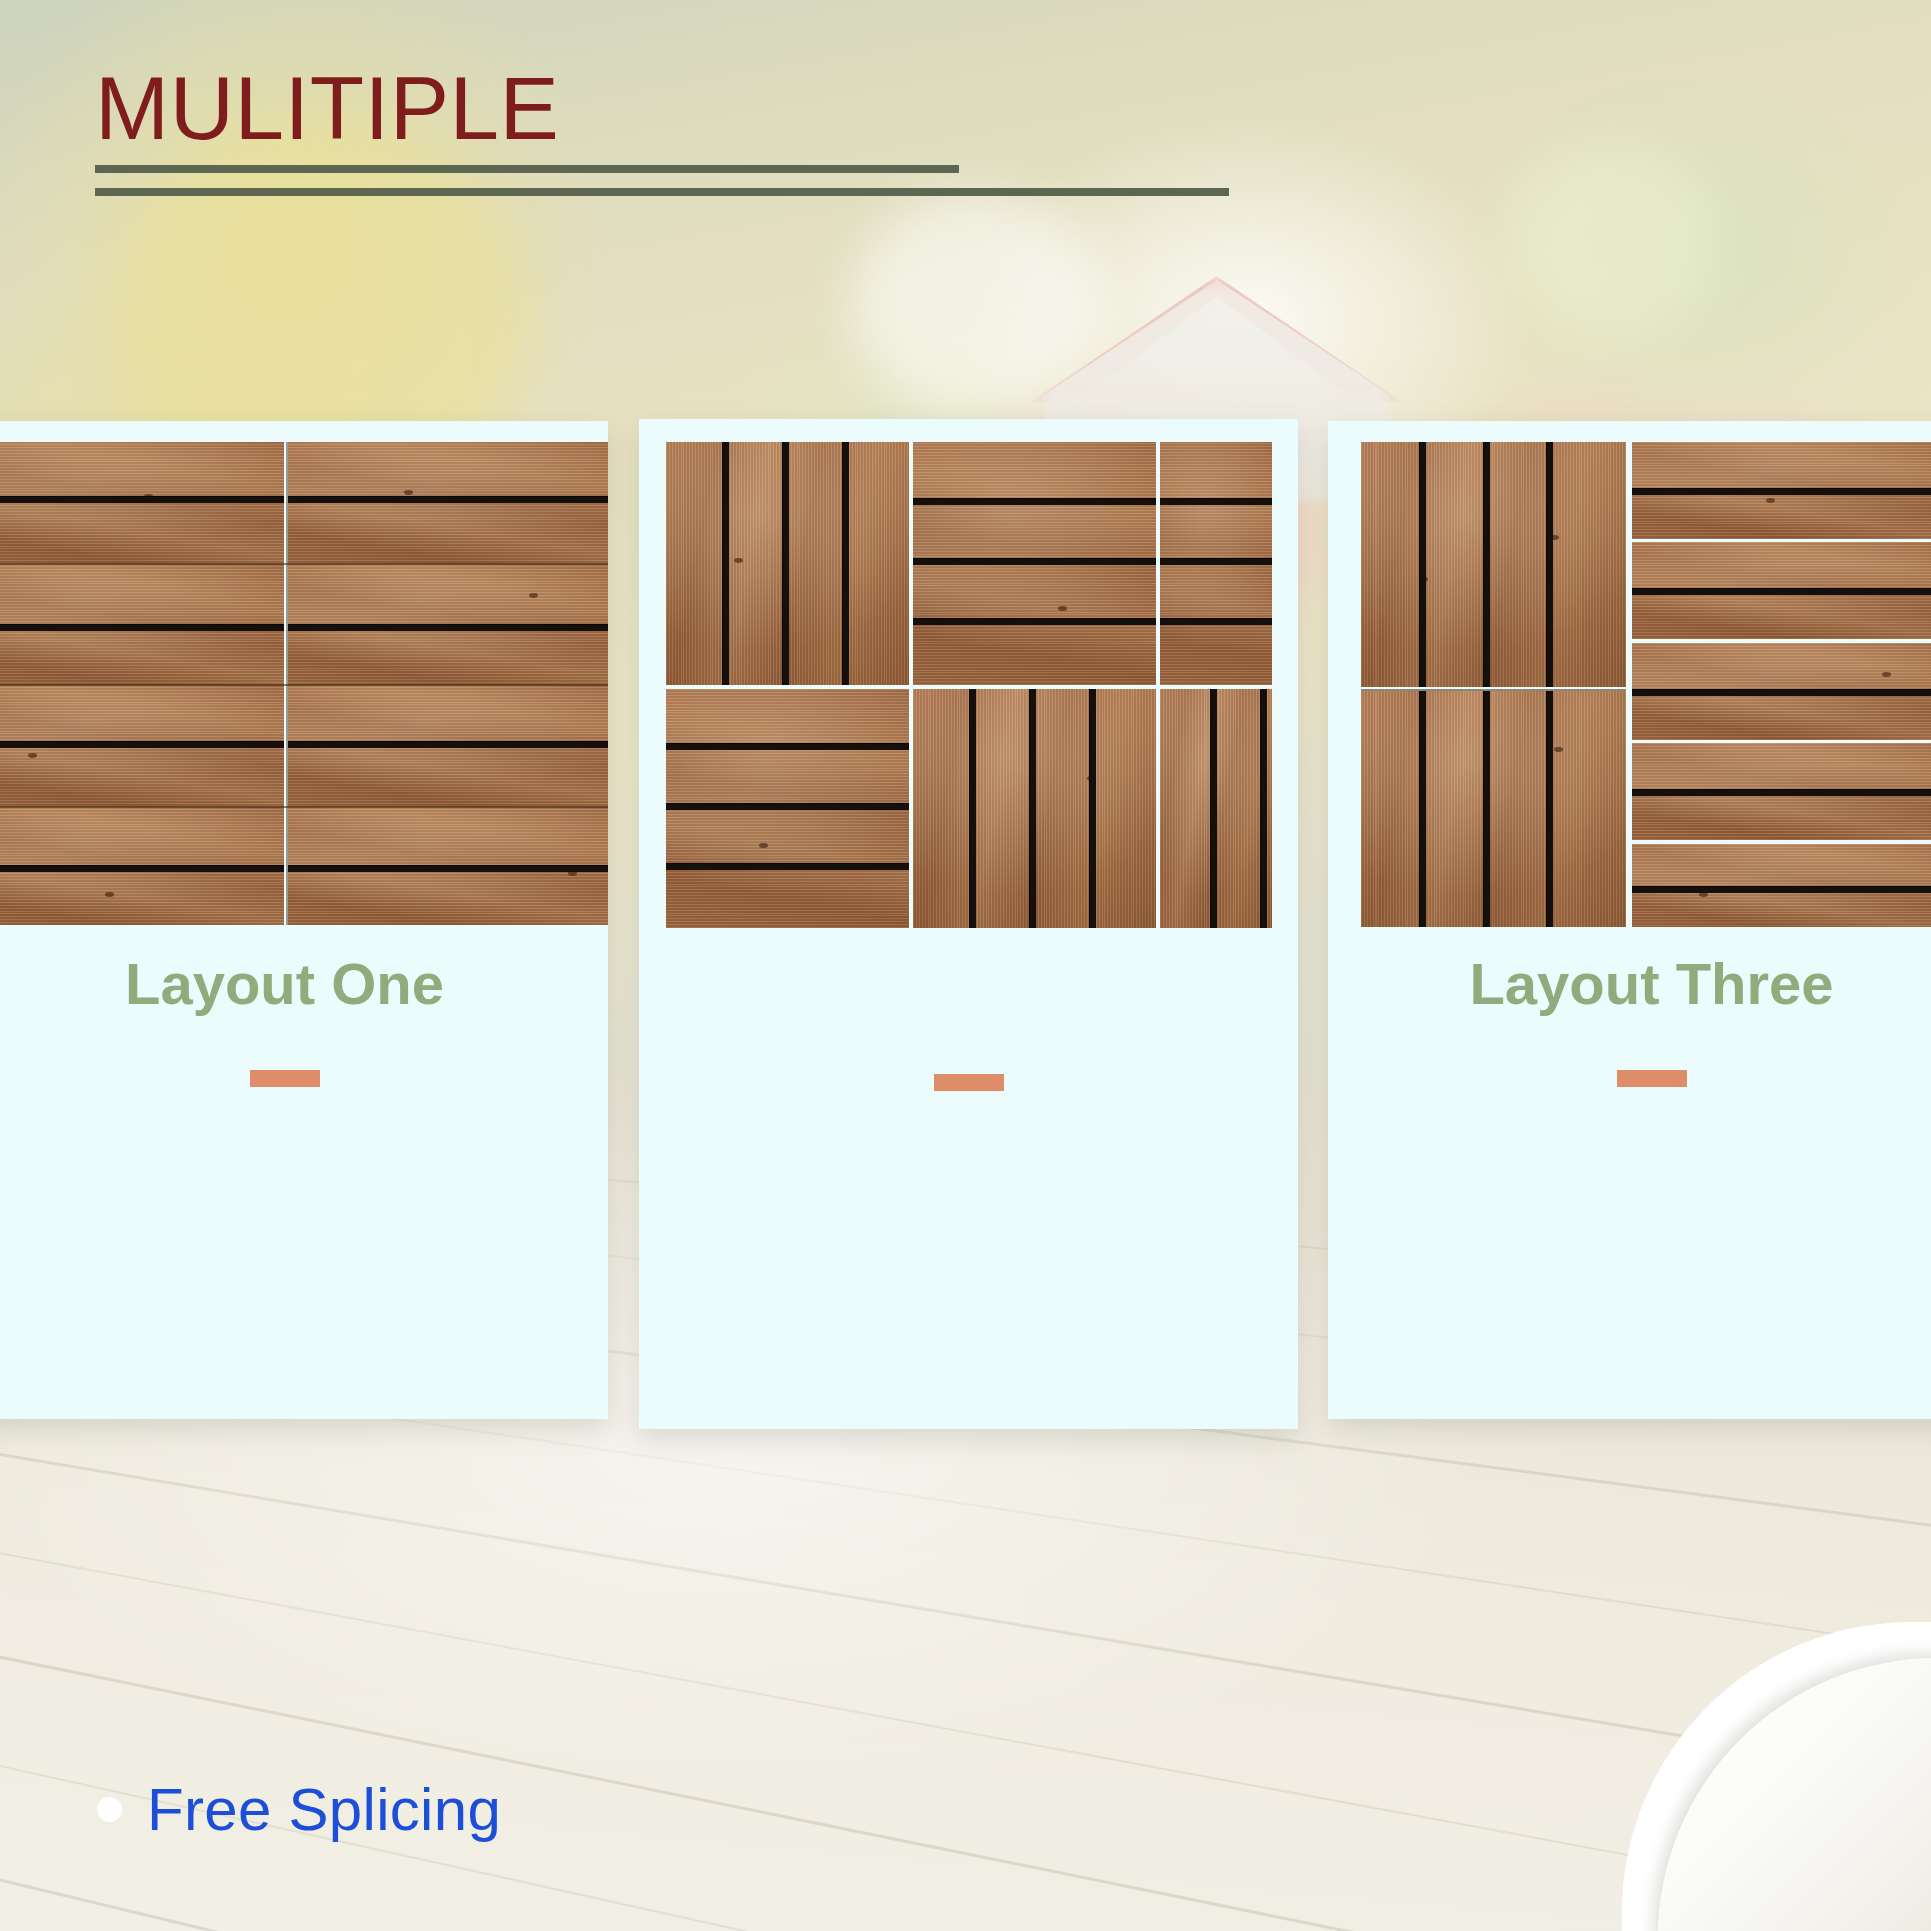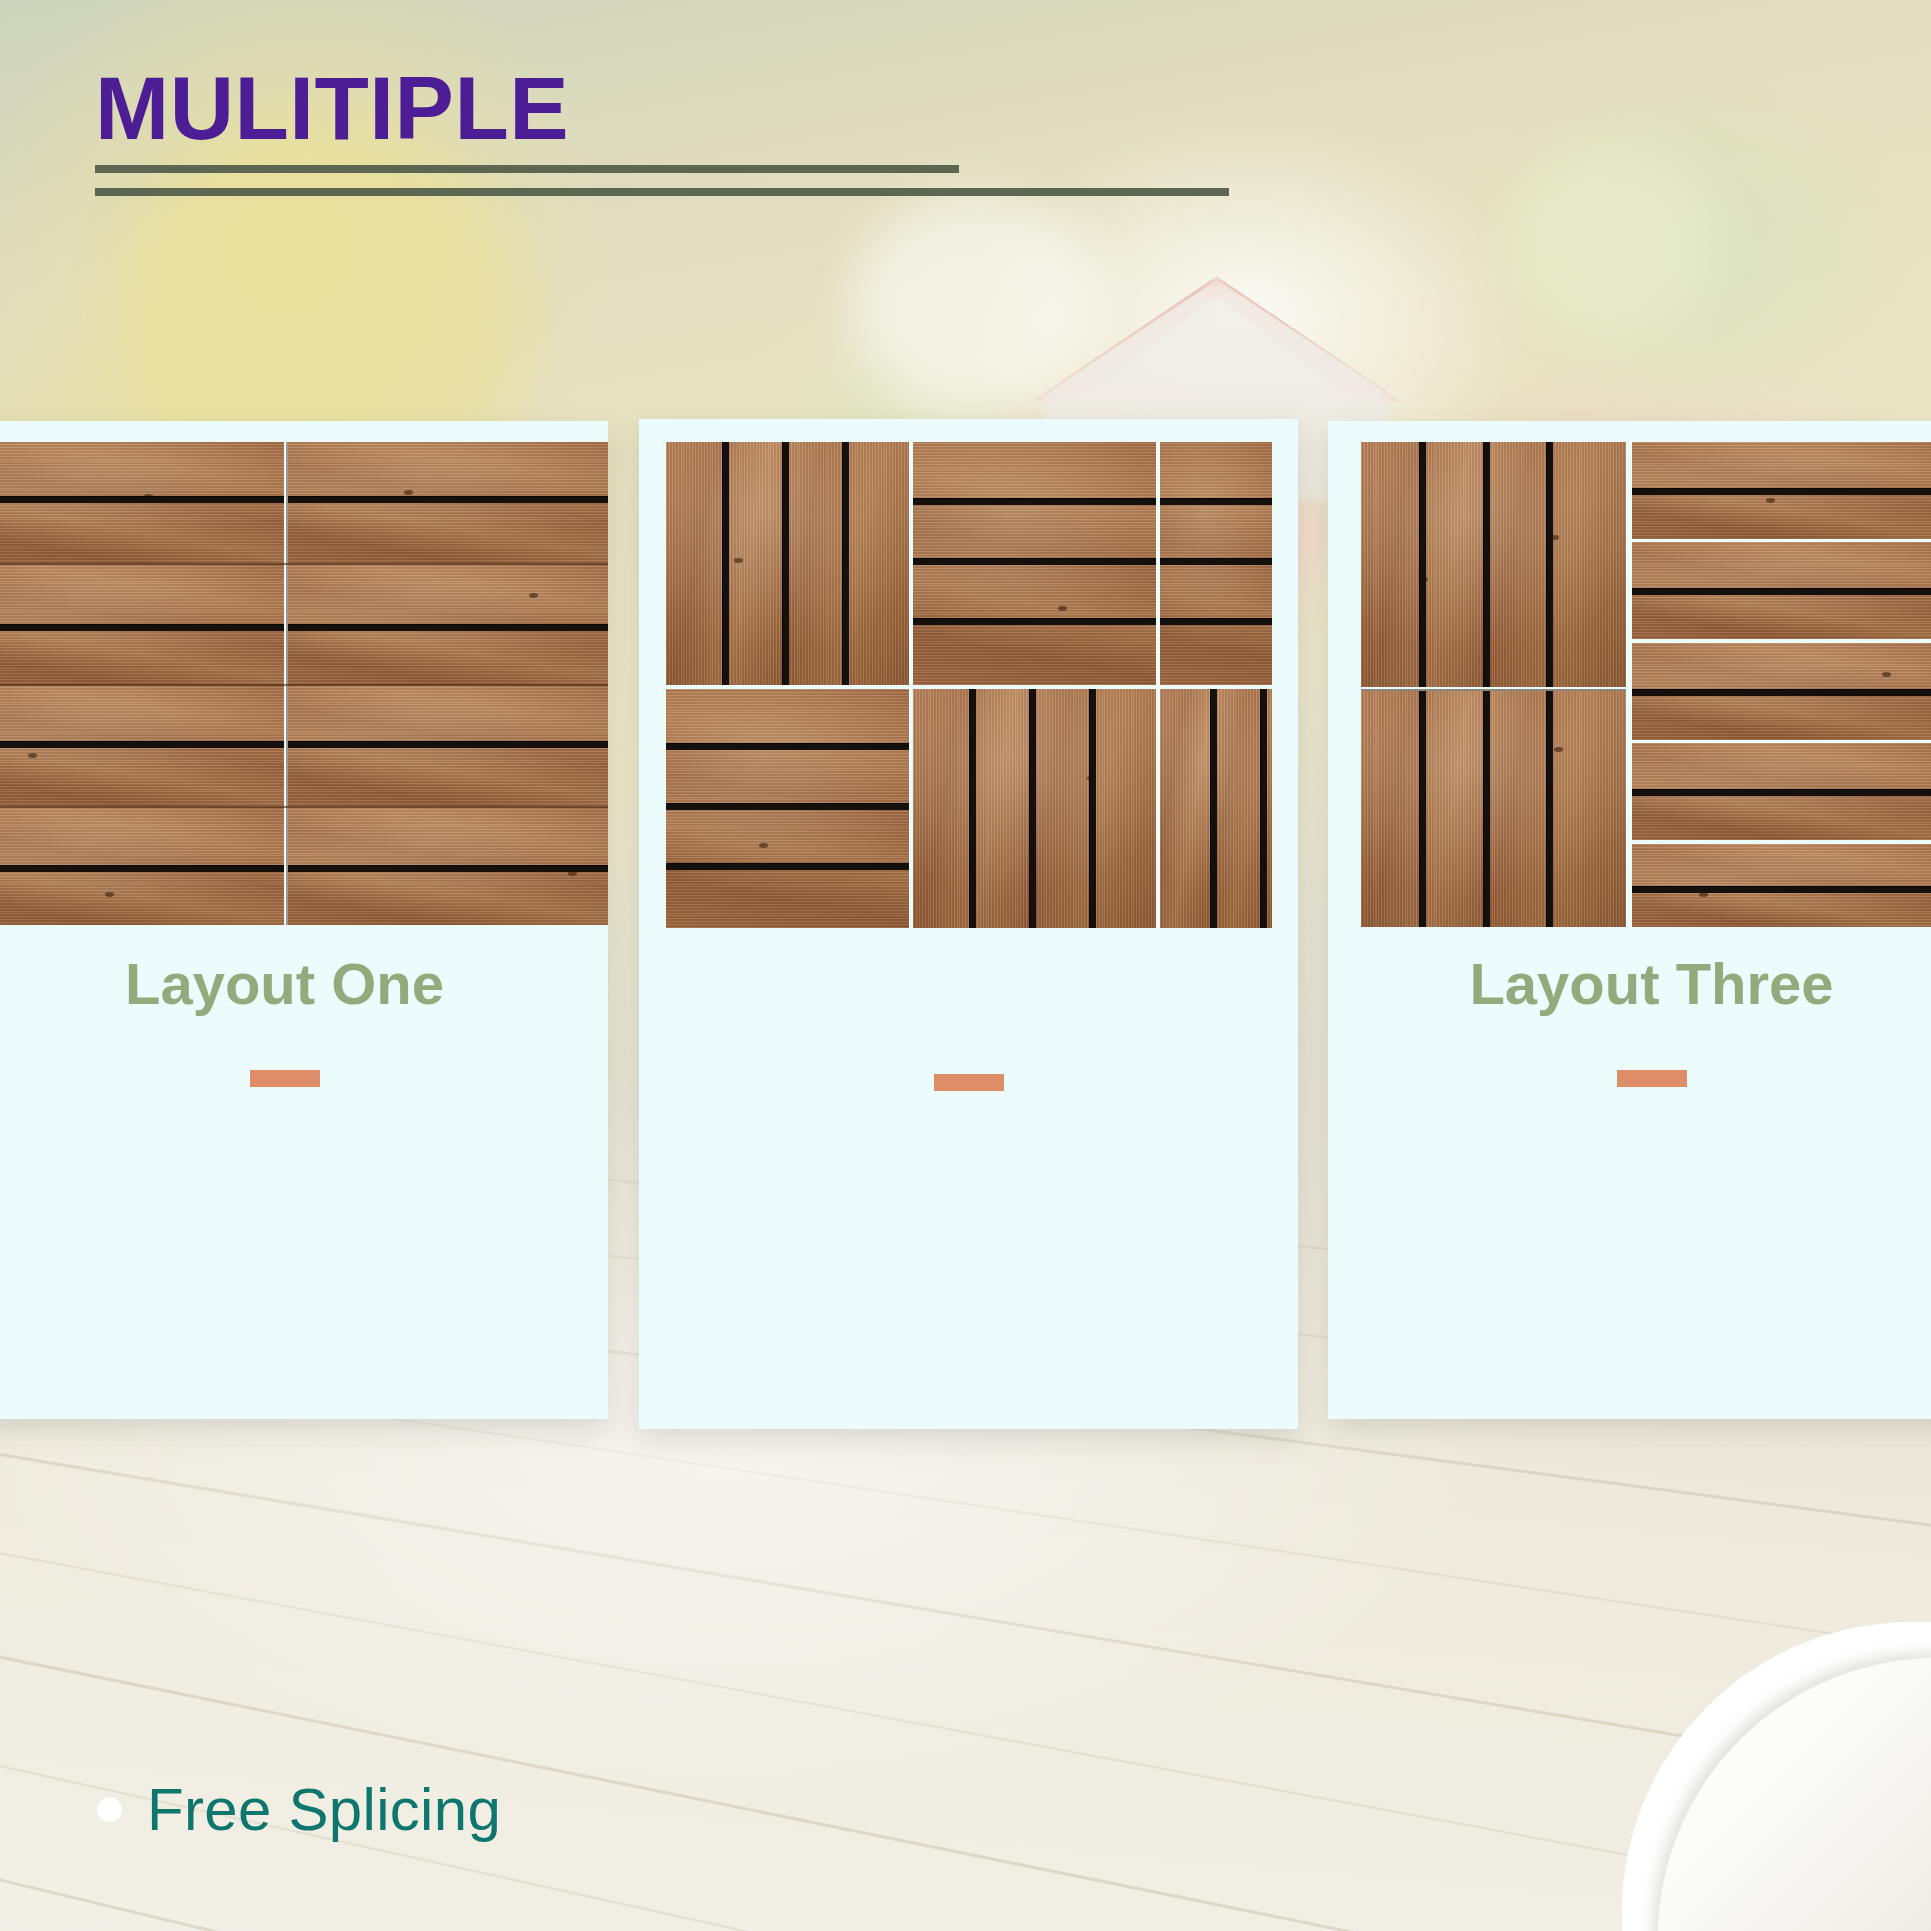--- a/index.html
+++ b/index.html
@@ -66,21 +66,21 @@
   }
   .curl-page {
     position:absolute; right:-17.4px; bottom:-17.4px; width:290px; height:290px;
     background:linear-gradient(135deg,#ffffff 0%, #fbfbfa 40%, #f4f3ee 72%, #eceadf 100%);
     border-top-left-radius:280px;
     box-shadow:-5.8px -5.8px 13.5px rgba(150,150,140,.28);
   }
 
   
   .title-block { position:absolute; left:95px; top:66px; width:1207px; }
-  .title-line { font-weight:bold; letter-spacing:0.5px; color:#4c1d95; line-height:.96; }
+  .title-line { font-weight:normal; letter-spacing:0.5px; color:#7f1d1d; line-height:.96; }
   .t1 { font-size:89px; }
   .t2 { font-size:89px; margin-top:21px; }
   .title-rule { height:7.7px; background:#5c6650; margin-top:13.5px; }
   .rule1 { width:864px; }
   .rule2 { width:1134px; margin-top:15.4px; }
 
   
   .card {
     position:absolute;
     background:#ecfcfd;
@@ -141,21 +141,21 @@
   .seam-h { position:absolute; left:0; width:100%; height:1.9px; background:rgba(60,34,16,.55); }
   .seam-v { position:absolute; top:0; height:100%; width:1.9px; background:rgba(60,34,16,.45); }
   .gapfill { position:absolute; background:#ecfcfd; }
 
   
   .footer-item {
     position:absolute; left:97px; top:1775px;
     display:flex; align-items:center; gap:25px;
   }
   .bullet { width:25px; height:25px; border-radius:50%; background:#ffffff; flex:none; }
-  .footer-text { color:#0f766e; font-size:60px; font-weight:normal; letter-spacing:0.3px; }
+  .footer-text { color:#1d4ed8; font-size:60px; font-weight:normal; letter-spacing:0.3px; }
 </style>
 </head>
 <body>
 
 <div id="stage">
 
   <div class="bg-garden">
     <div class="blob" style="left:850px;  top:193px;  width:251px; height:222px; background:rgba(255,255,255,.55);"></div>
     <div class="blob" style="left:1506px; top:145px;  width:212px; height:193px; background:rgba(236,240,206,.6);"></div>
     <div class="blob" style="left:1641px; top:415px;  width:232px; height:212px; background:rgba(242,214,206,.55);"></div>

